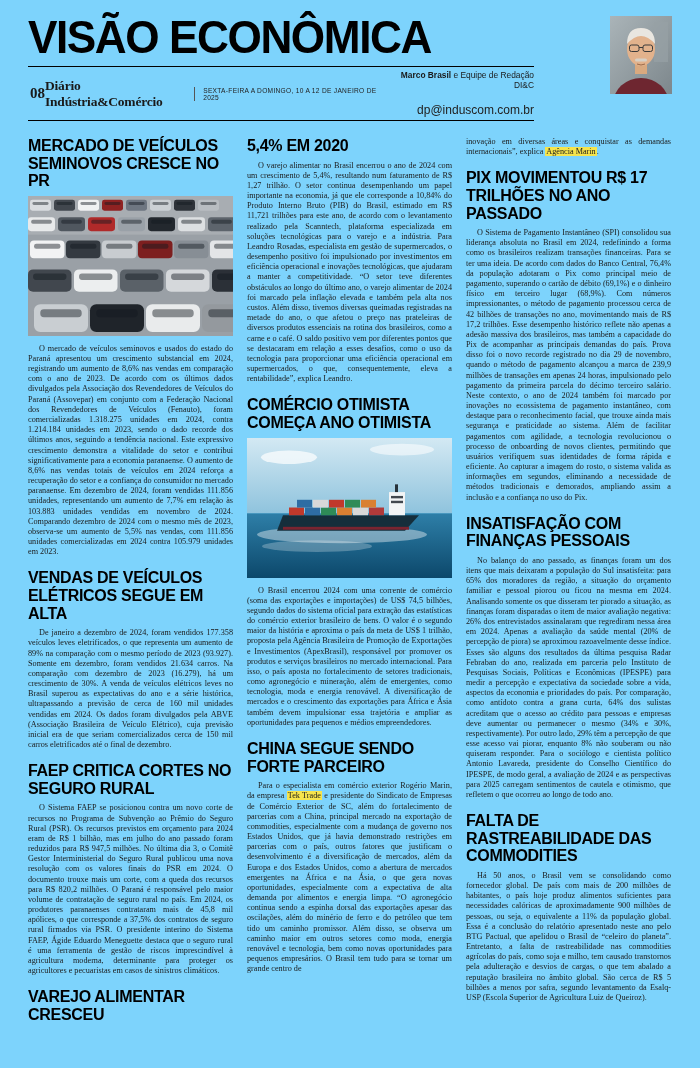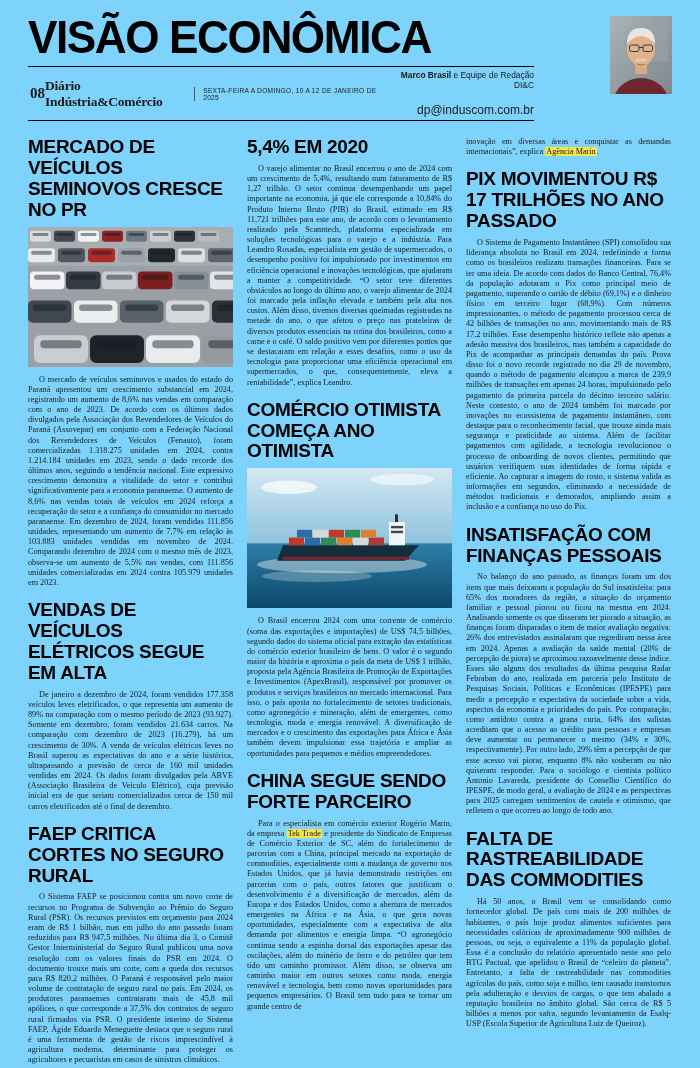--- a/index.html
+++ b/index.html
@@ -37,21 +37,21 @@
   }
   .byline-block { margin-left: auto; text-align: right; font-family: "Liberation Sans", sans-serif; }
   .byline-line { font-size: 8.4px; }
   .byline-bold { font-weight: 700; }
   .email { font-size: 12px; color: #222; margin-top: 13px; }
   
   .columns { display: flex; gap: 14px; margin-top: 16px; }
   .col { width: 205px; flex: 0 0 205px; }
   .headline {
     font-family: "Liberation Sans", sans-serif; font-weight: 700;
-    font-size: 19px; line-height: 1.1; letter-spacing: -0.3px; color: #000;
+    font-size: 16px; line-height: 1.1; letter-spacing: -0.3px; color: #000;
     margin: 12px 0 6px 0;
   }
   .article:first-child .headline { margin-top: 0; }
   .body {
     font-size: 8.2px; line-height: 1.24; text-align: justify; text-justify: inter-word;
     text-indent: 11px; color: #1b1b1b; margin-bottom: 2px;
   }
   .body.no-indent { text-indent: 0; }
   .hl { background: #f6e44c; padding: 0 1px; }
   figure.photo { width: 205px; height: 140px; overflow: hidden; margin: 4px 0 8px 0; }

